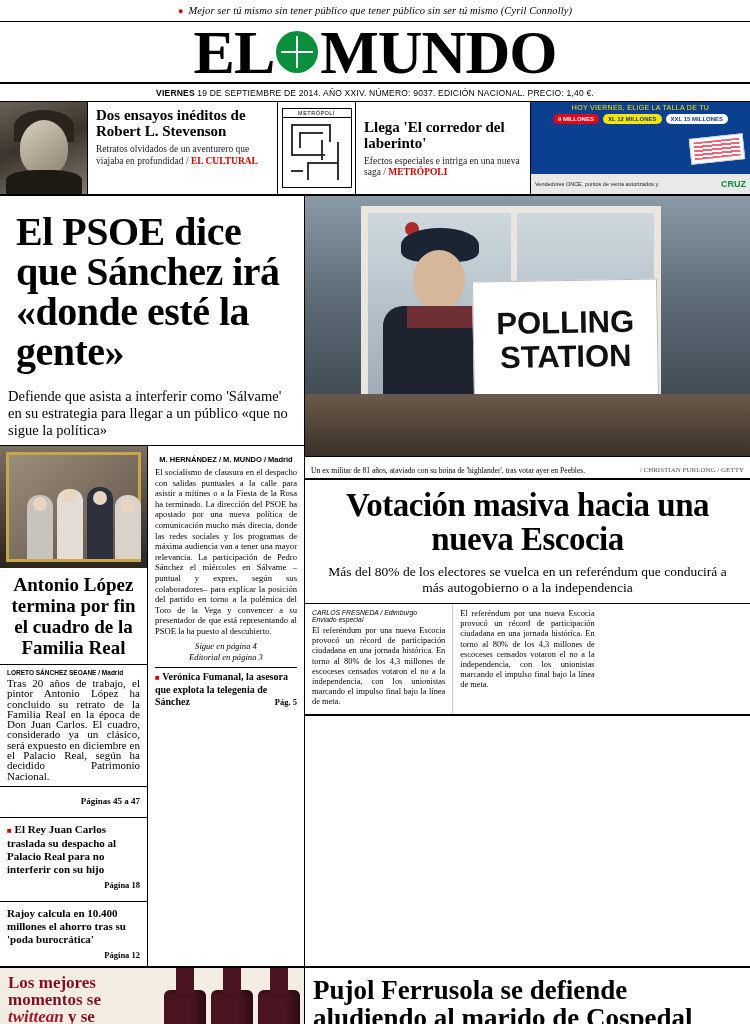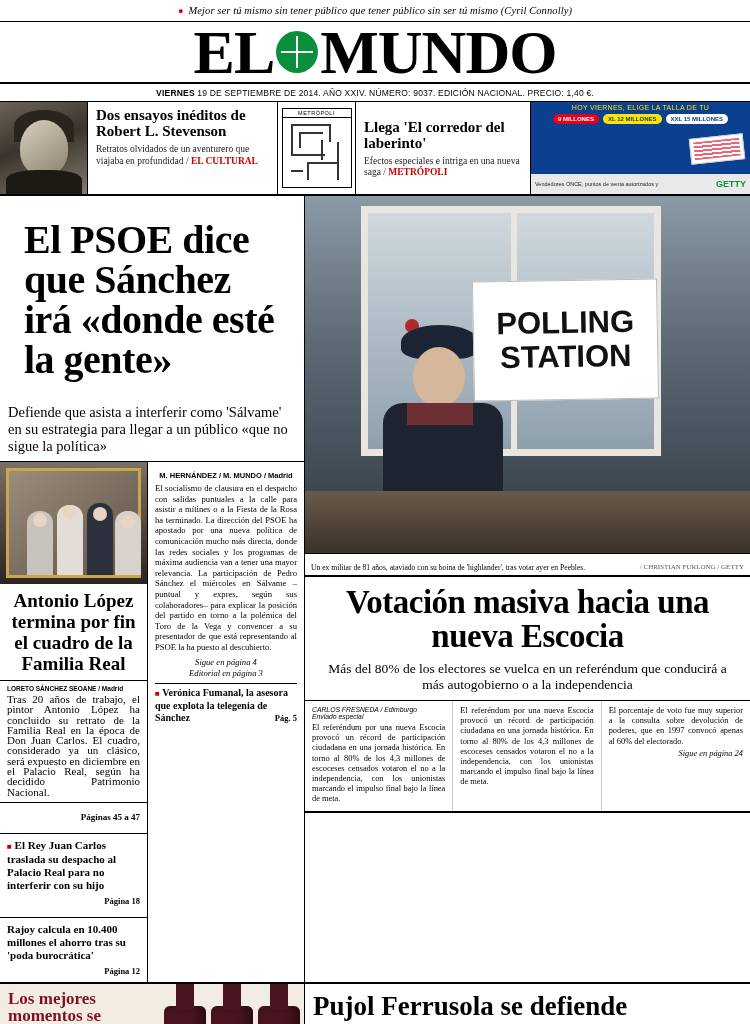--- a/index.html
+++ b/index.html
@@ -132,21 +132,21 @@
     background:repeating-linear-gradient(0deg,#e2001a 0 2px,#fff 2px 4px);opacity:.6;}
 
   
   .main { display:flex; height:auto; }
   .col-left { width:305px; border-right:1px solid #000; }
   .col-right { width:445px; }
 
   
   .lead-head {
     font-size:40px; line-height:40px; font-weight:bold; letter-spacing:-.5px;
-    padding:8px 2px 4px 8px; margin:16px;
+    padding:8px 2px 4px 8px; margin:8px;
   }
   .lead-sub {
     font-size:14.5px; line-height:17px; padding:4px 8px 6px 8px; margin:0;
     border-bottom:1px solid #000;
   }
 
   .left-cols { display:flex; }
   .lc-a { width:148px; border-right:1px solid #000000; }
   .lc-b { width:156px; padding:5px 7px 0 7px; }
 
@@ -202,21 +202,21 @@
   .sm-body { font-size:11px; line-height:10.3px; text-align:justify; padding:0 7px; margin:0;}
   .brief {
     padding:5px 7px 4px 7px; font-size:11px; line-height:13px; font-weight:bold;
     border-top:1px solid #000; margin-top:5px;
   }
   .brief .sq { color:#c00; font-size:8px; }
   .brief .pg { display:block; font-size:8.5px; text-align:right; font-weight:bold; margin-top:3px;}
 
   
   .poll-photo {
-    height:358px; position:relative; overflow:hidden;
+    height:261px; position:relative; overflow:hidden;
     background:linear-gradient(180deg,#8a9aa6 0%,#5d6b76 40%,#2f3840 100%);
     border-bottom:1px solid #000;
   }
   .poll-photo .window {
     position:absolute; left:56px; top:10px; width:300px; height:250px;
     background:linear-gradient(180deg,#cfd8de,#8fa0ad);
     border:7px solid #e8e6df;
   }
   .poll-photo .mullion-v {
     position:absolute; left:50%; top:0; bottom:0; width:6px; background:#e8e6df;
@@ -378,21 +378,21 @@
     <div class="promo-ad">
       <div class="ad-top">HOY VIERNES, ELIGE LA TALLA DE TU</div>
       <div class="ad-balls">
         <span class="ad-ball red">9 MILLONES</span>
         <span class="ad-ball yel">XL 12 MILLONES</span>
         <span class="ad-ball">XXL 15 MILLONES</span>
       </div>
       <div class="ad-tickets"></div>
       <div class="ad-bottom">
         <span>Vendedores ONCE, puntos de venta autorizados y</span>
-        <span class="once-logo">GETTY</span>
+        <span class="once-logo">CRUZ</span>
       </div>
     </div>
   </div>
 
   <div class="main">
 
     <div class="col-left">
       <h1 class="lead-head">El PSOE dice que Sánchez irá «donde esté la gente»</h1>
       <p class="lead-sub">Defiende que asista a interferir como 'Sálvame' en su estrategia para llegar a un público «que no sigue la política»</p>
 
@@ -469,24 +469,20 @@
         <div class="r-col">
           <div class="byl">
             <span>CARLOS FRESNEDA / Edimburgo</span>
             <span>Enviado especial</span>
           </div>
           <p>El referéndum por una nueva Escocia provocó un récord de participación ciudadana en una jornada histórica. En torno al 80% de los 4,3 millones de escoceses censados votaron el no a la independencia, con los unionistas marcando el impulso final bajo la línea de meta.</p>
         </div>
         <div class="r-col">
           <p style="margin-top:0">El referéndum por una nueva Escocia provocó un récord de participación ciudadana en una jornada histórica. En torno al 80% de los 4,3 millones de escoceses censados votaron el no a la independencia, con los unionistas marcando el impulso final bajo la línea de meta.</p>
         </div>
-        <div class="r-col">
-          <p style="margin-top:0">El porcentaje de voto fue muy superior a la consulta sobre devolución de poderes, que en 1997 convocó apenas al 60% del electorado.</p>
-          <p class="pg">Sigue en página 24</p>
-        </div>
       </div>
     </div>
   </div>
 
   <div class="bottom">
     <div class="b-left">
       <div class="wine-ad">
         <div class="hl">
           <span>Los</span>
           <span>mejores momentos</span>

